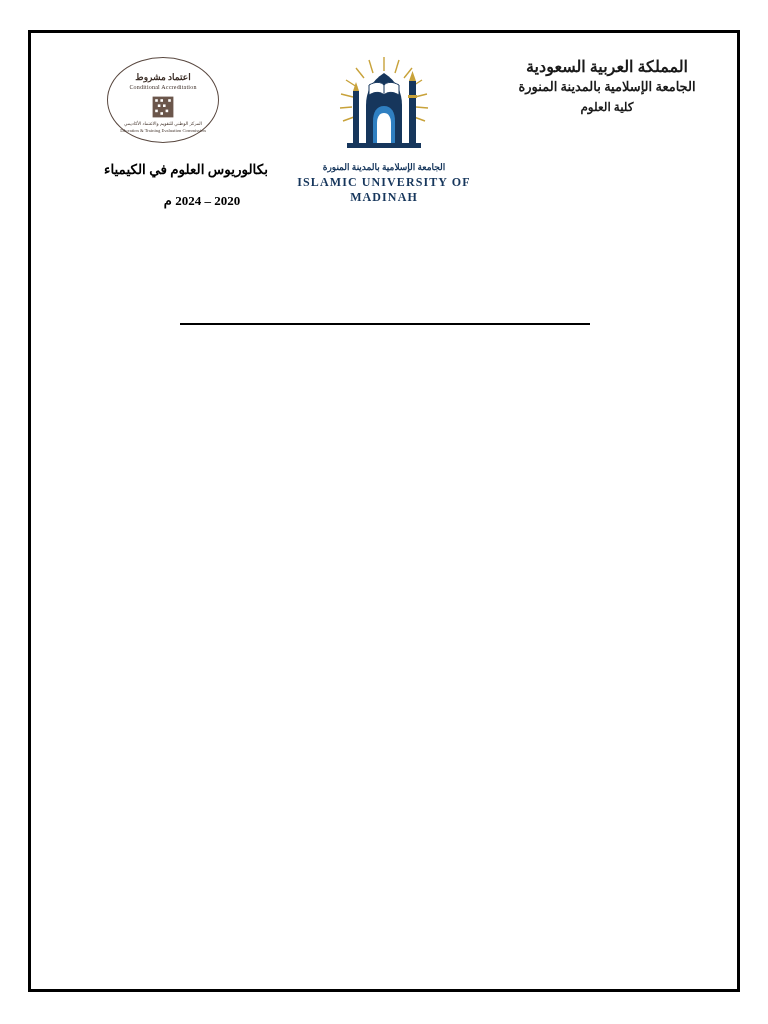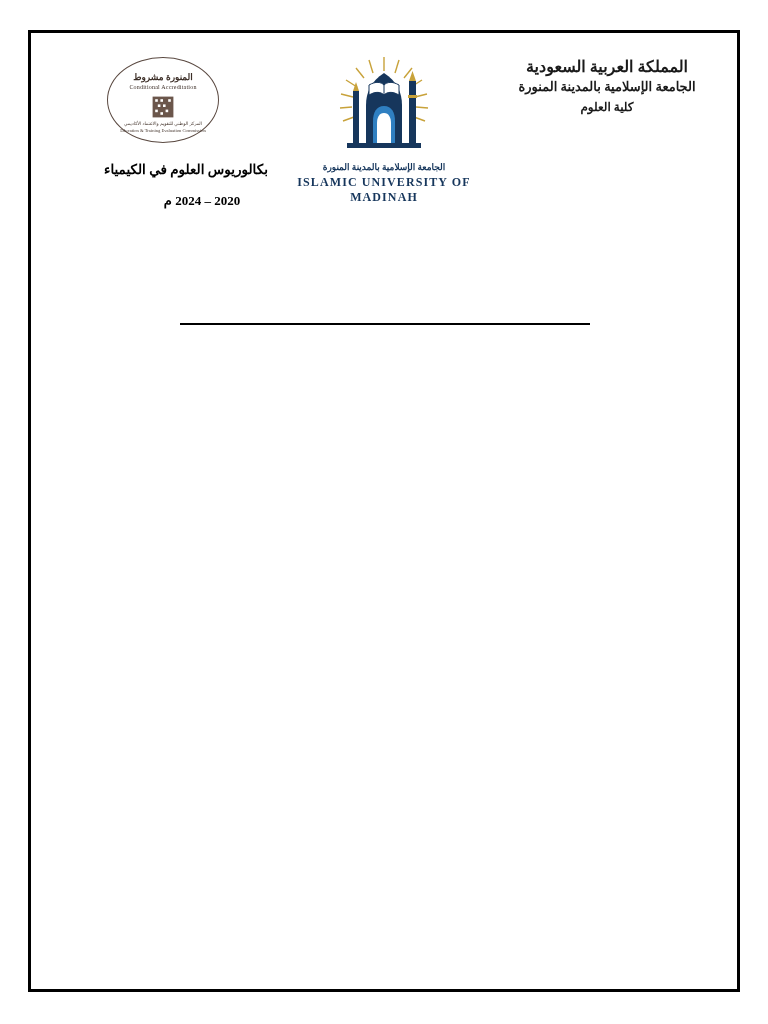--- a/index.html
+++ b/index.html
@@ -226,21 +226,21 @@
         <path d="M75 62 C70 62 68 67 68 72 L68 92 L82 92 L82 72 C82 67 80 62 75 62 Z" fill="#ffffff"></path>
 
         <rect x="38" y="92" width="74" height="5" fill="#16365c"></rect>
       </svg>
       <div class="crest-caption-ar">الجامعة الإسلامية بالمدينة المنورة</div>
       <div class="crest-caption-en">ISLAMIC UNIVERSITY OF MADINAH</div>
     </div>
 
     <div class="accred">
       <div class="accred-oval">
-        <div class="accred-title-ar">المنورة مشروط</div>
+        <div class="accred-title-ar">اعتماد مشروط</div>
         <div class="accred-title-en">Conditional Accreditation</div>
         <svg class="accred-seal" viewBox="0 0 30 30">
           <rect x="3" y="3" width="24" height="24" fill="#6b564b"></rect>
           <g fill="#ffffff">
             <rect x="6" y="6" width="3" height="3"></rect>
             <rect x="12" y="6" width="3" height="3"></rect>
             <rect x="21" y="6" width="3" height="3"></rect>
             <rect x="9" y="12" width="3" height="3"></rect>
             <rect x="15" y="12" width="3" height="3"></rect>
             <rect x="6" y="18" width="3" height="3"></rect>

